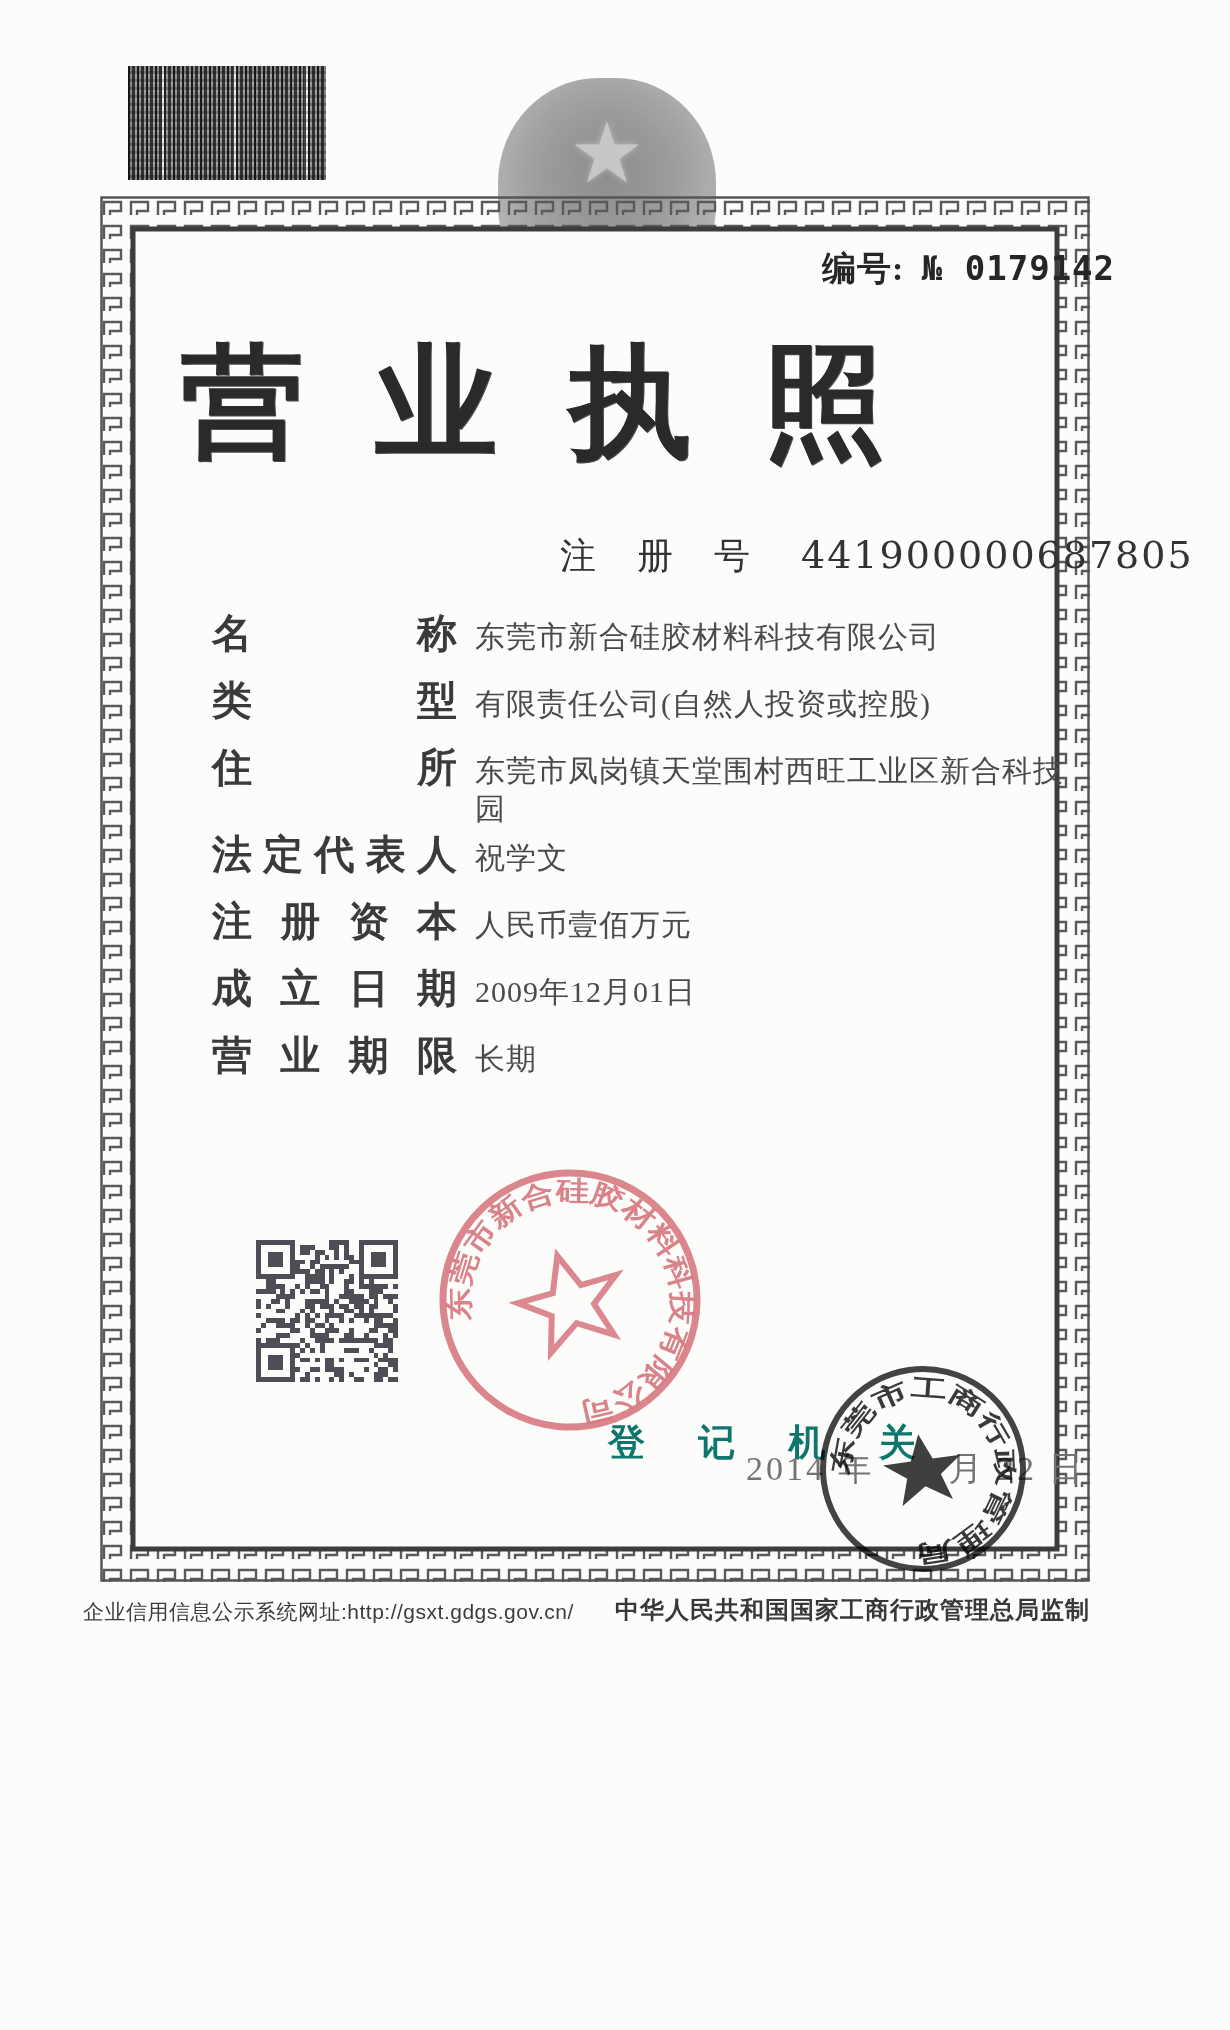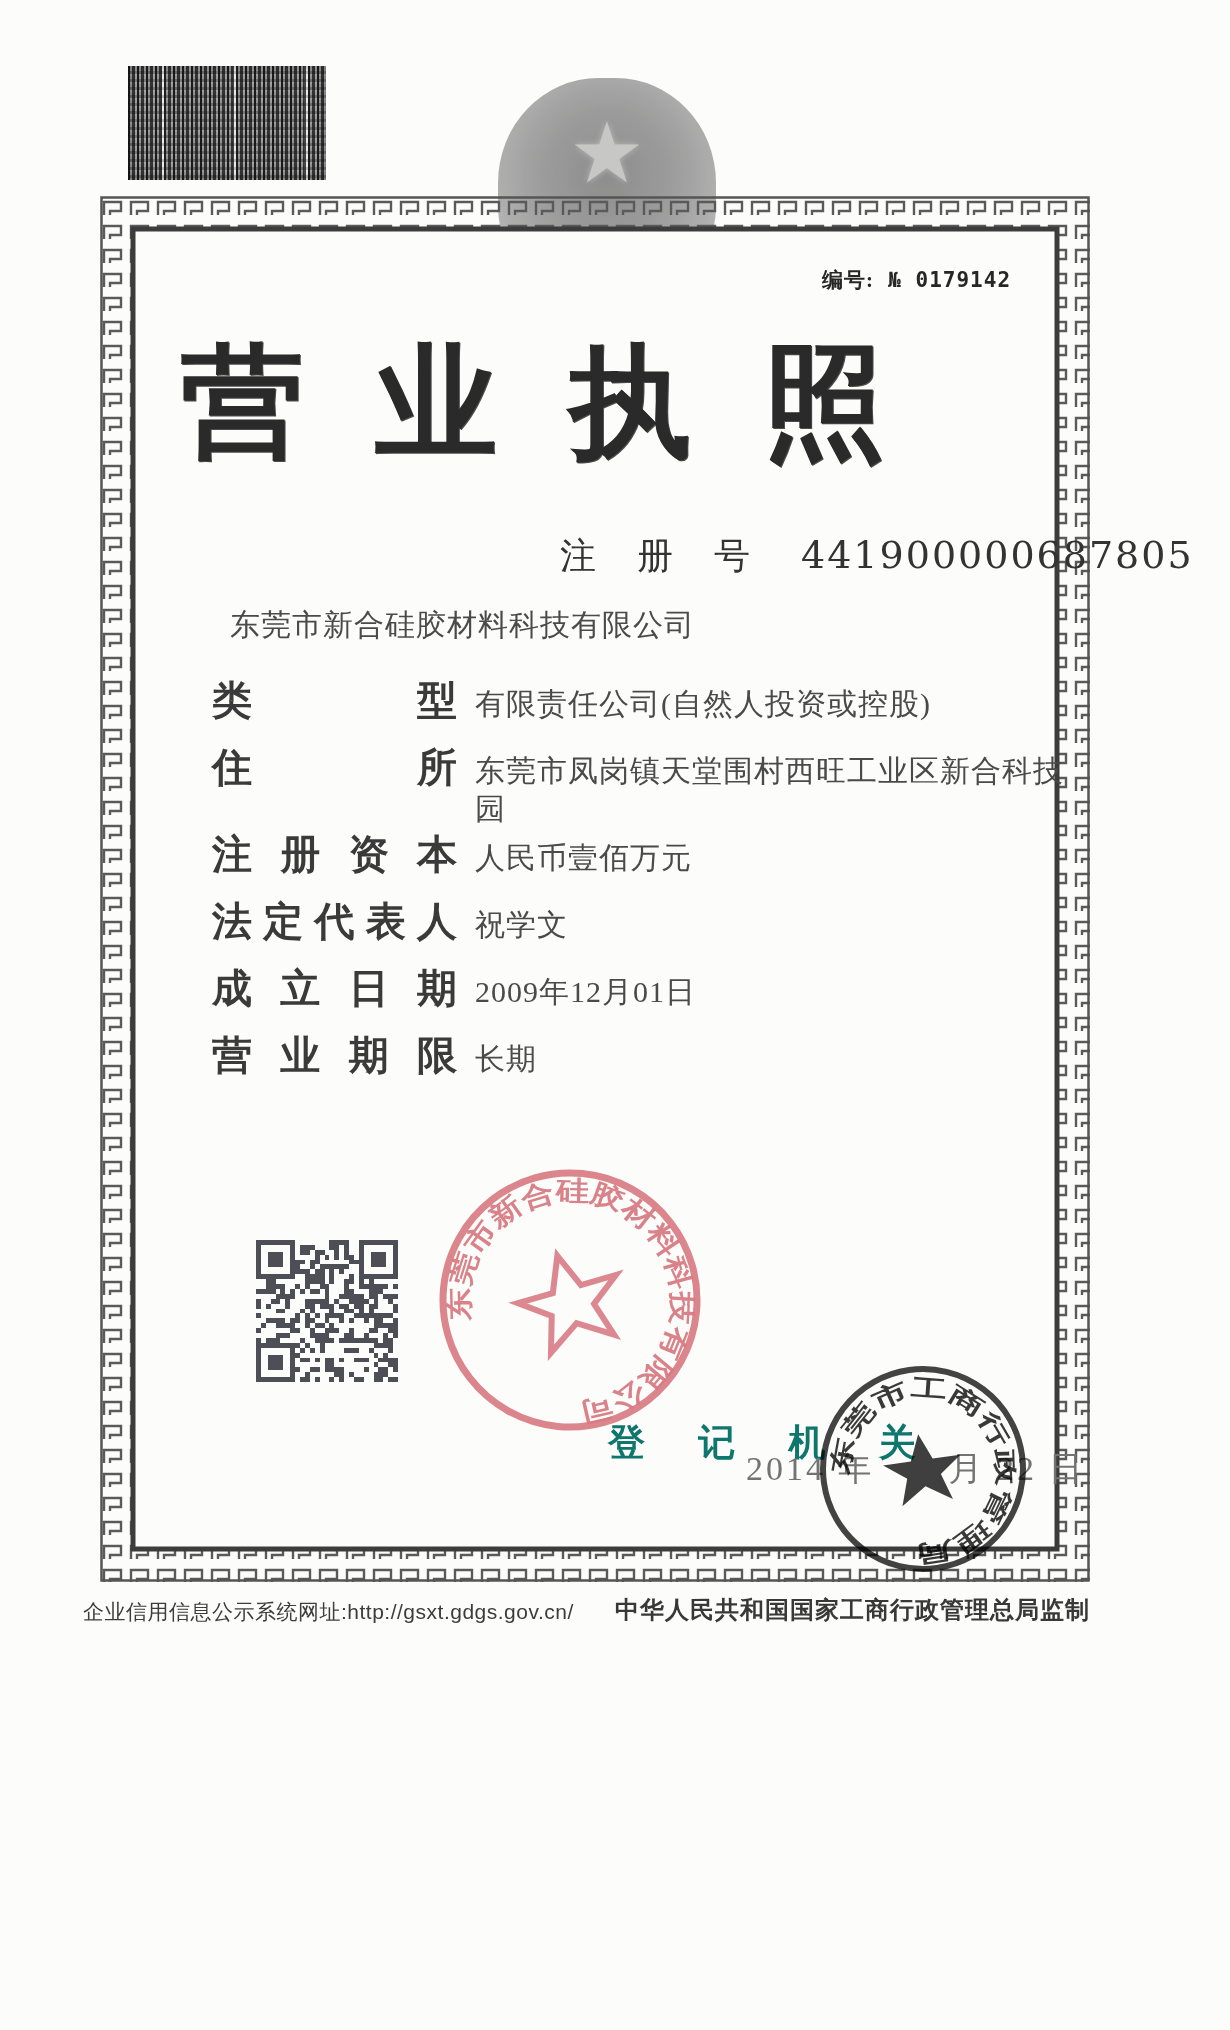--- a/index.html
+++ b/index.html
@@ -40,21 +40,21 @@
     position:absolute;left:34px;right:34px;bottom:30px;height:46px;
     background:repeating-linear-gradient(90deg,#9a9a9a 0 6px,#b5b5b5 6px 12px);
     border-radius:6px;opacity:.7;
   }
 
   
   .frame{left:100px;top:196px;width:990px;height:1386px;}
 
   
   .serial{
-    left:822px;top:266px;width:268px;font-size:21px;letter-spacing:1px;
+    left:822px;top:246px;width:268px;font-size:34px;letter-spacing:1px;
     font-weight:bold;color:#262626;white-space:nowrap;
   }
   .serial .num{font-family:"DejaVu Sans Mono",monospace;font-weight:bold;margin-left:8px;}
 
   
   .license-title{
     left:100px;top:322px;width:866px;text-align:center;
     font-size:122px;font-weight:bold;letter-spacing:72px;text-indent:72px;
     color:#262626;white-space:nowrap;
     text-shadow:1px 1px 0 #4a4a4a;
@@ -150,37 +150,38 @@
 
 <div class="abs license-title">营业执照</div>
 
 <div class="abs regno">
   <span class="lab">注 册 号</span>
   <span class="val">441900000687805</span>
 </div>
 
 <div class="abs fields">
   <div class="frow">
+    <div class="flabel">名称</div>
     <div class="fvalue">东莞市新合硅胶材料科技有限公司</div>
   </div>
   <div class="frow">
     <div class="flabel">类型</div>
     <div class="fvalue">有限责任公司(自然人投资或控股)</div>
   </div>
   <div class="frow">
     <div class="flabel">住所</div>
     <div class="fvalue">东莞市凤岗镇天堂围村西旺工业区新合科技园</div>
   </div>
   <div class="frow">
+    <div class="flabel">法定代表人</div>
+    <div class="fvalue">祝学文</div>
+  </div>
+  <div class="frow">
     <div class="flabel">注册资本</div>
     <div class="fvalue">人民币壹佰万元</div>
-  </div>
-  <div class="frow">
-    <div class="flabel">法定代表人</div>
-    <div class="fvalue">祝学文</div>
   </div>
   <div class="frow">
     <div class="flabel">成立日期</div>
     <div class="fvalue">2009年12月01日</div>
   </div>
   <div class="frow">
     <div class="flabel">营业期限</div>
     <div class="fvalue">长期</div>
   </div>
 </div>

